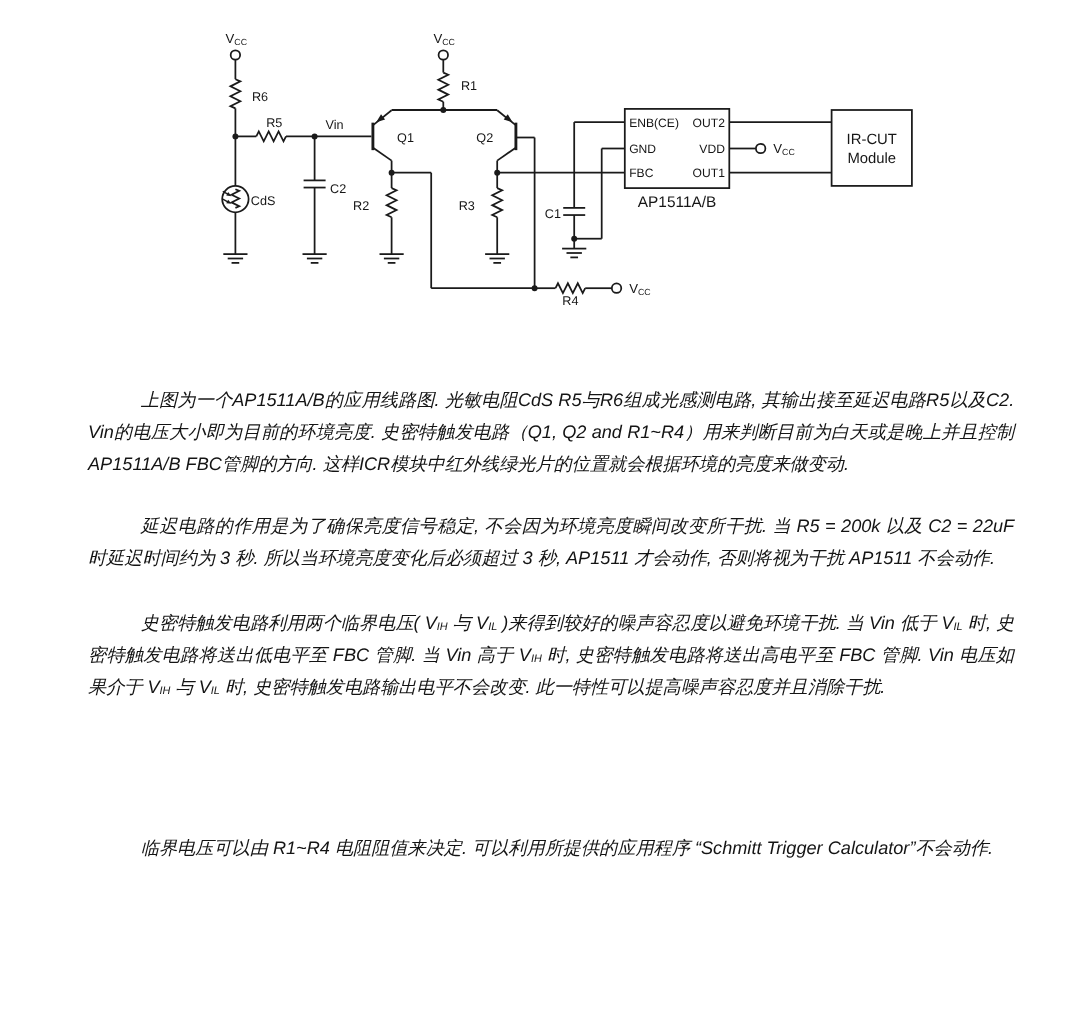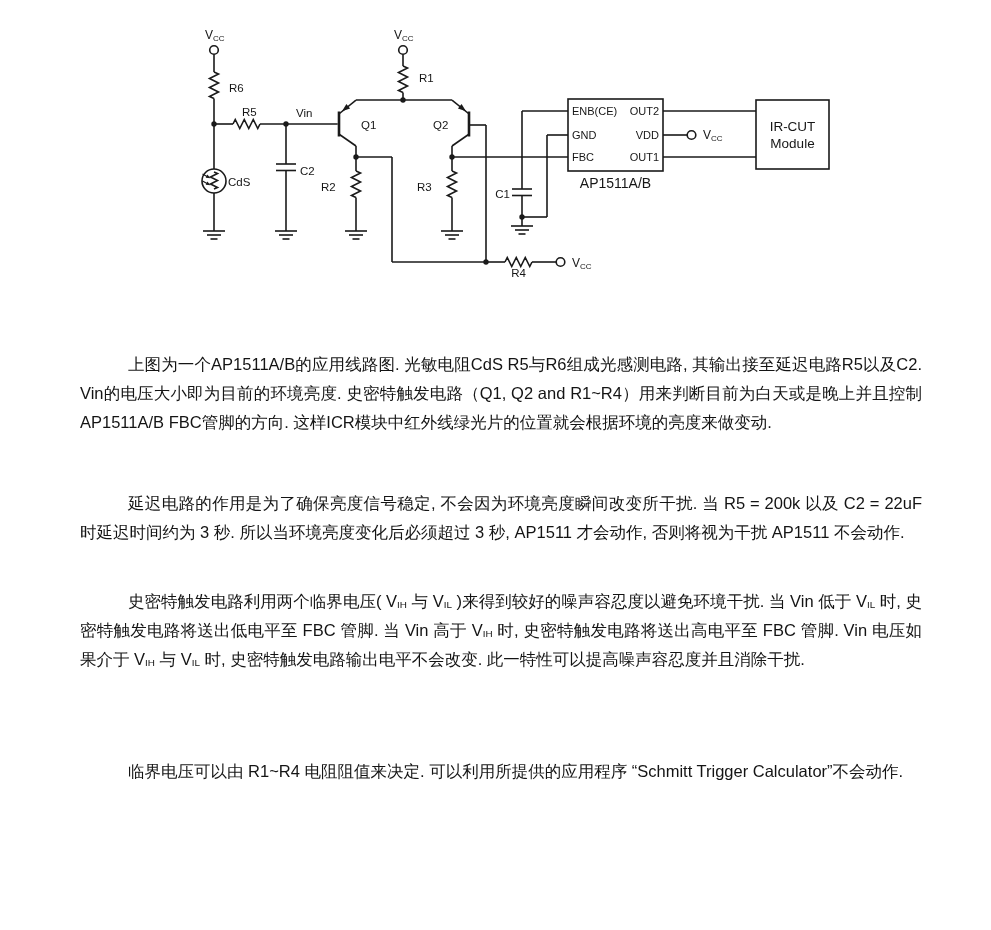--- a/index.html
+++ b/index.html
@@ -12,23 +12,23 @@
   .lbl{font-size:11.5px;}
   .pin{font-size:11px;}
   .chipname{font-size:14px;}
   .modname{font-size:13.5px;}
   .vmain{font-size:12px;}
   .vsub{font-size:8px;}
   .prose{position:absolute;left:80px;width:842px;}
   .para{
     position:absolute;left:0;width:842px;
     font-size:16.5px;line-height:29px;text-align:justify;
-    text-indent:48px;color:#141414;
+    text-indent:48px;color:#141414;font-style:italic;
   }
-  .p1{top:333px;} .p2{top:472px;} .p3{top:570px;} .p4{top:740px;}
+  .p1{top:333px;} .p2{top:448px;} .p3{top:536px;} .p4{top:740px;}
   sub.subv{font-size:0.6em;vertical-align:baseline;position:relative;top:0.14em;line-height:0;}
 </style>
 </head>
 <body>
 
 <div class="page">
 
   <svg class="circuit" width="991" height="310" viewBox="0 0 991 310">
 
     <g stroke="#1a1a1a" stroke-width="1.6" fill="none">

